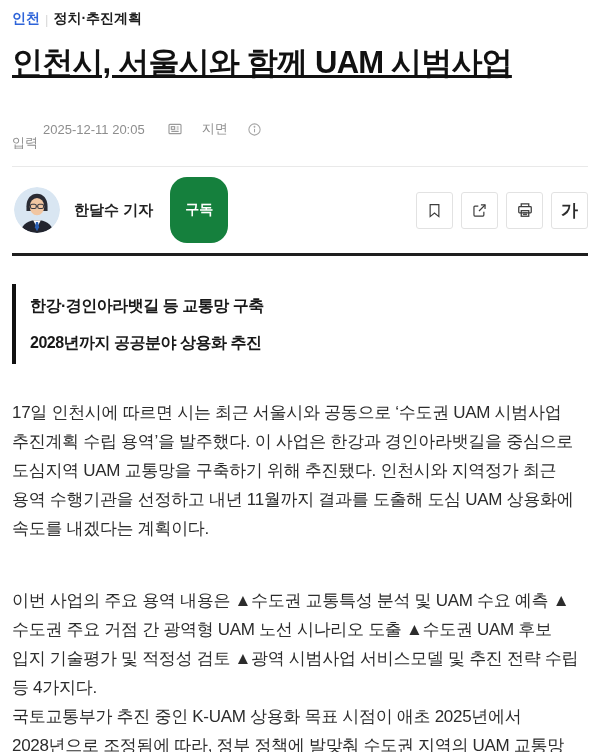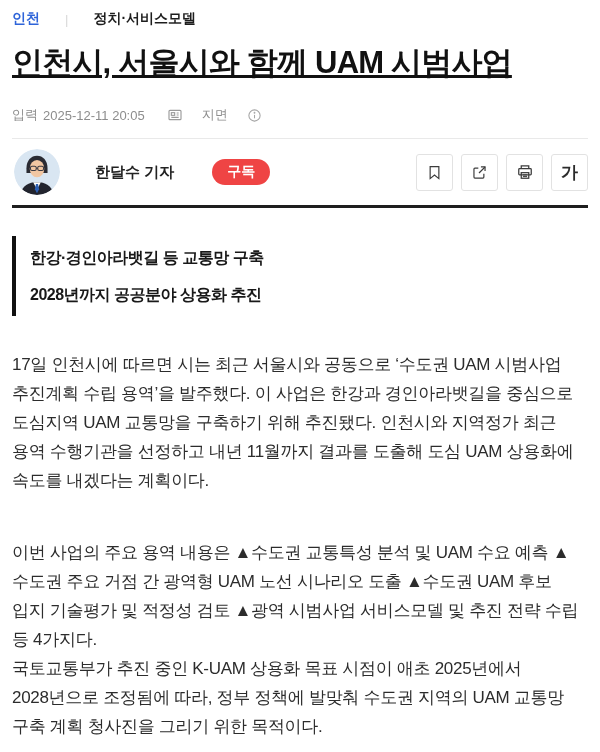--- a/index.html
+++ b/index.html
@@ -6,42 +6,42 @@
   html, body { margin: 0; padding: 0; background: #ffffff; }
   body {
     width: 600px;
     min-height: 752px;
     font-family: "Liberation Sans", "DejaVu Sans", sans-serif;
     color: #222;
   }
   .page { padding: 8px 12px 24px 12px; }
 
   
-  .breadcrumb { display: flex; align-items: center; gap: 25px; padding: 2px 0 12px 0; font-size: 14px; font-weight: 700; }
+  .breadcrumb { display: flex; align-items: center; gap: 5px; padding: 2px 0 12px 0; font-size: 14px; font-weight: 700; }
   .crumb-section { color: #2e64d9; cursor: pointer; }
   .crumb-sep { color: #d8d8d8; font-weight: 400; font-size: 13px; }
   .crumb-category { color: #1d1d1d; cursor: pointer; }
 
   
   .headline { margin: 2px 0 0 0; font-size: 31px; line-height: 42px; font-weight: 800; color: #111; letter-spacing: -0.8px; text-decoration: underline; }
 
   
   .meta-row { display: flex; align-items: center; margin-top: 22px; padding-bottom: 14px; font-size: 13px; color: #8d8d8d; }
-  .meta-label { margin-right: 5px; }
+  .meta-label { margin-right: 5px; margin-top: 28px; }
   .meta-datetime { letter-spacing: 0; }
   .meta-paper { display: flex; align-items: center; margin-left: 22px; gap: 19px; color: #8d8d8d; cursor: pointer; }
   .meta-paper svg { display: block; }
 
   
-  .author-row { display: flex; align-items: center; border-top: 1px solid #e9e9e9; padding: 10px 0 10px 2px; gap: 21px; }
+  .author-row { display: flex; align-items: center; border-top: 1px solid #e9e9e9; padding: 10px 0 10px 2px; }
   .avatar { width: 46px; height: 46px; border-radius: 50%; overflow: hidden; flex: 0 0 46px; cursor: pointer; }
   .avatar svg { display: block; }
   .author-name { margin-left: 14px; font-size: 15px; font-weight: 700; color: #222; cursor: pointer; }
-  .subscribe-btn { margin-left: 17px; background: #ef4444; color: #fff; border: none; border-radius: 17px;
-                   font-family: inherit; font-size: 14px; font-weight: 700; padding: 4px 15px; cursor: pointer; }
+  .subscribe-btn { margin-left: 17px; background: #15803d; color: #fff; border: none; border-radius: 17px;
+                   font-family: inherit; font-size: 14px; font-weight: 700; padding: 24px 15px; cursor: pointer; }
   .toolbar { margin-left: auto; display: flex; gap: 8px; }
   .tool-btn { width: 37px; height: 37px; background: #fff; border: 1px solid #e2e2e2; border-radius: 3px;
               display: flex; align-items: center; justify-content: center; cursor: pointer; padding: 0; }
   .tool-btn svg { display: block; }
   .font-size-glyph { font-size: 17px; font-weight: 700; color: #2b2b2b; font-family: inherit; }
 
   .thick-divider { height: 3px; background: #1e1e1e; }
 
   
   .quote { margin: 28px 0 34px 0; border-left: 4px solid #111; padding: 3px 0 3px 14px; }
@@ -53,21 +53,21 @@
   .article-body p:last-child { margin-bottom: 0; }
 </style>
 </head>
 <body>
 
 <div class="page">
 
   <div class="breadcrumb">
     <span class="crumb-section">인천</span>
     <span class="crumb-sep">|</span>
-    <span class="crumb-category">정치·서비스모델</span>
+    <span class="crumb-category">정치·추진계획</span>
   </div>
 
   <h1 class="headline">인천시, 서울시와 함께 UAM 시범사업</h1>
 
   <div class="meta-row">
     <span class="meta-label">입력</span>
     <span class="meta-datetime">2025-12-11 20:05</span>
     <span class="meta-paper">
       <span>
         <svg width="16" height="16" viewBox="0 0 24 24" fill="none" stroke="#9a9a9a" stroke-width="1.7">

